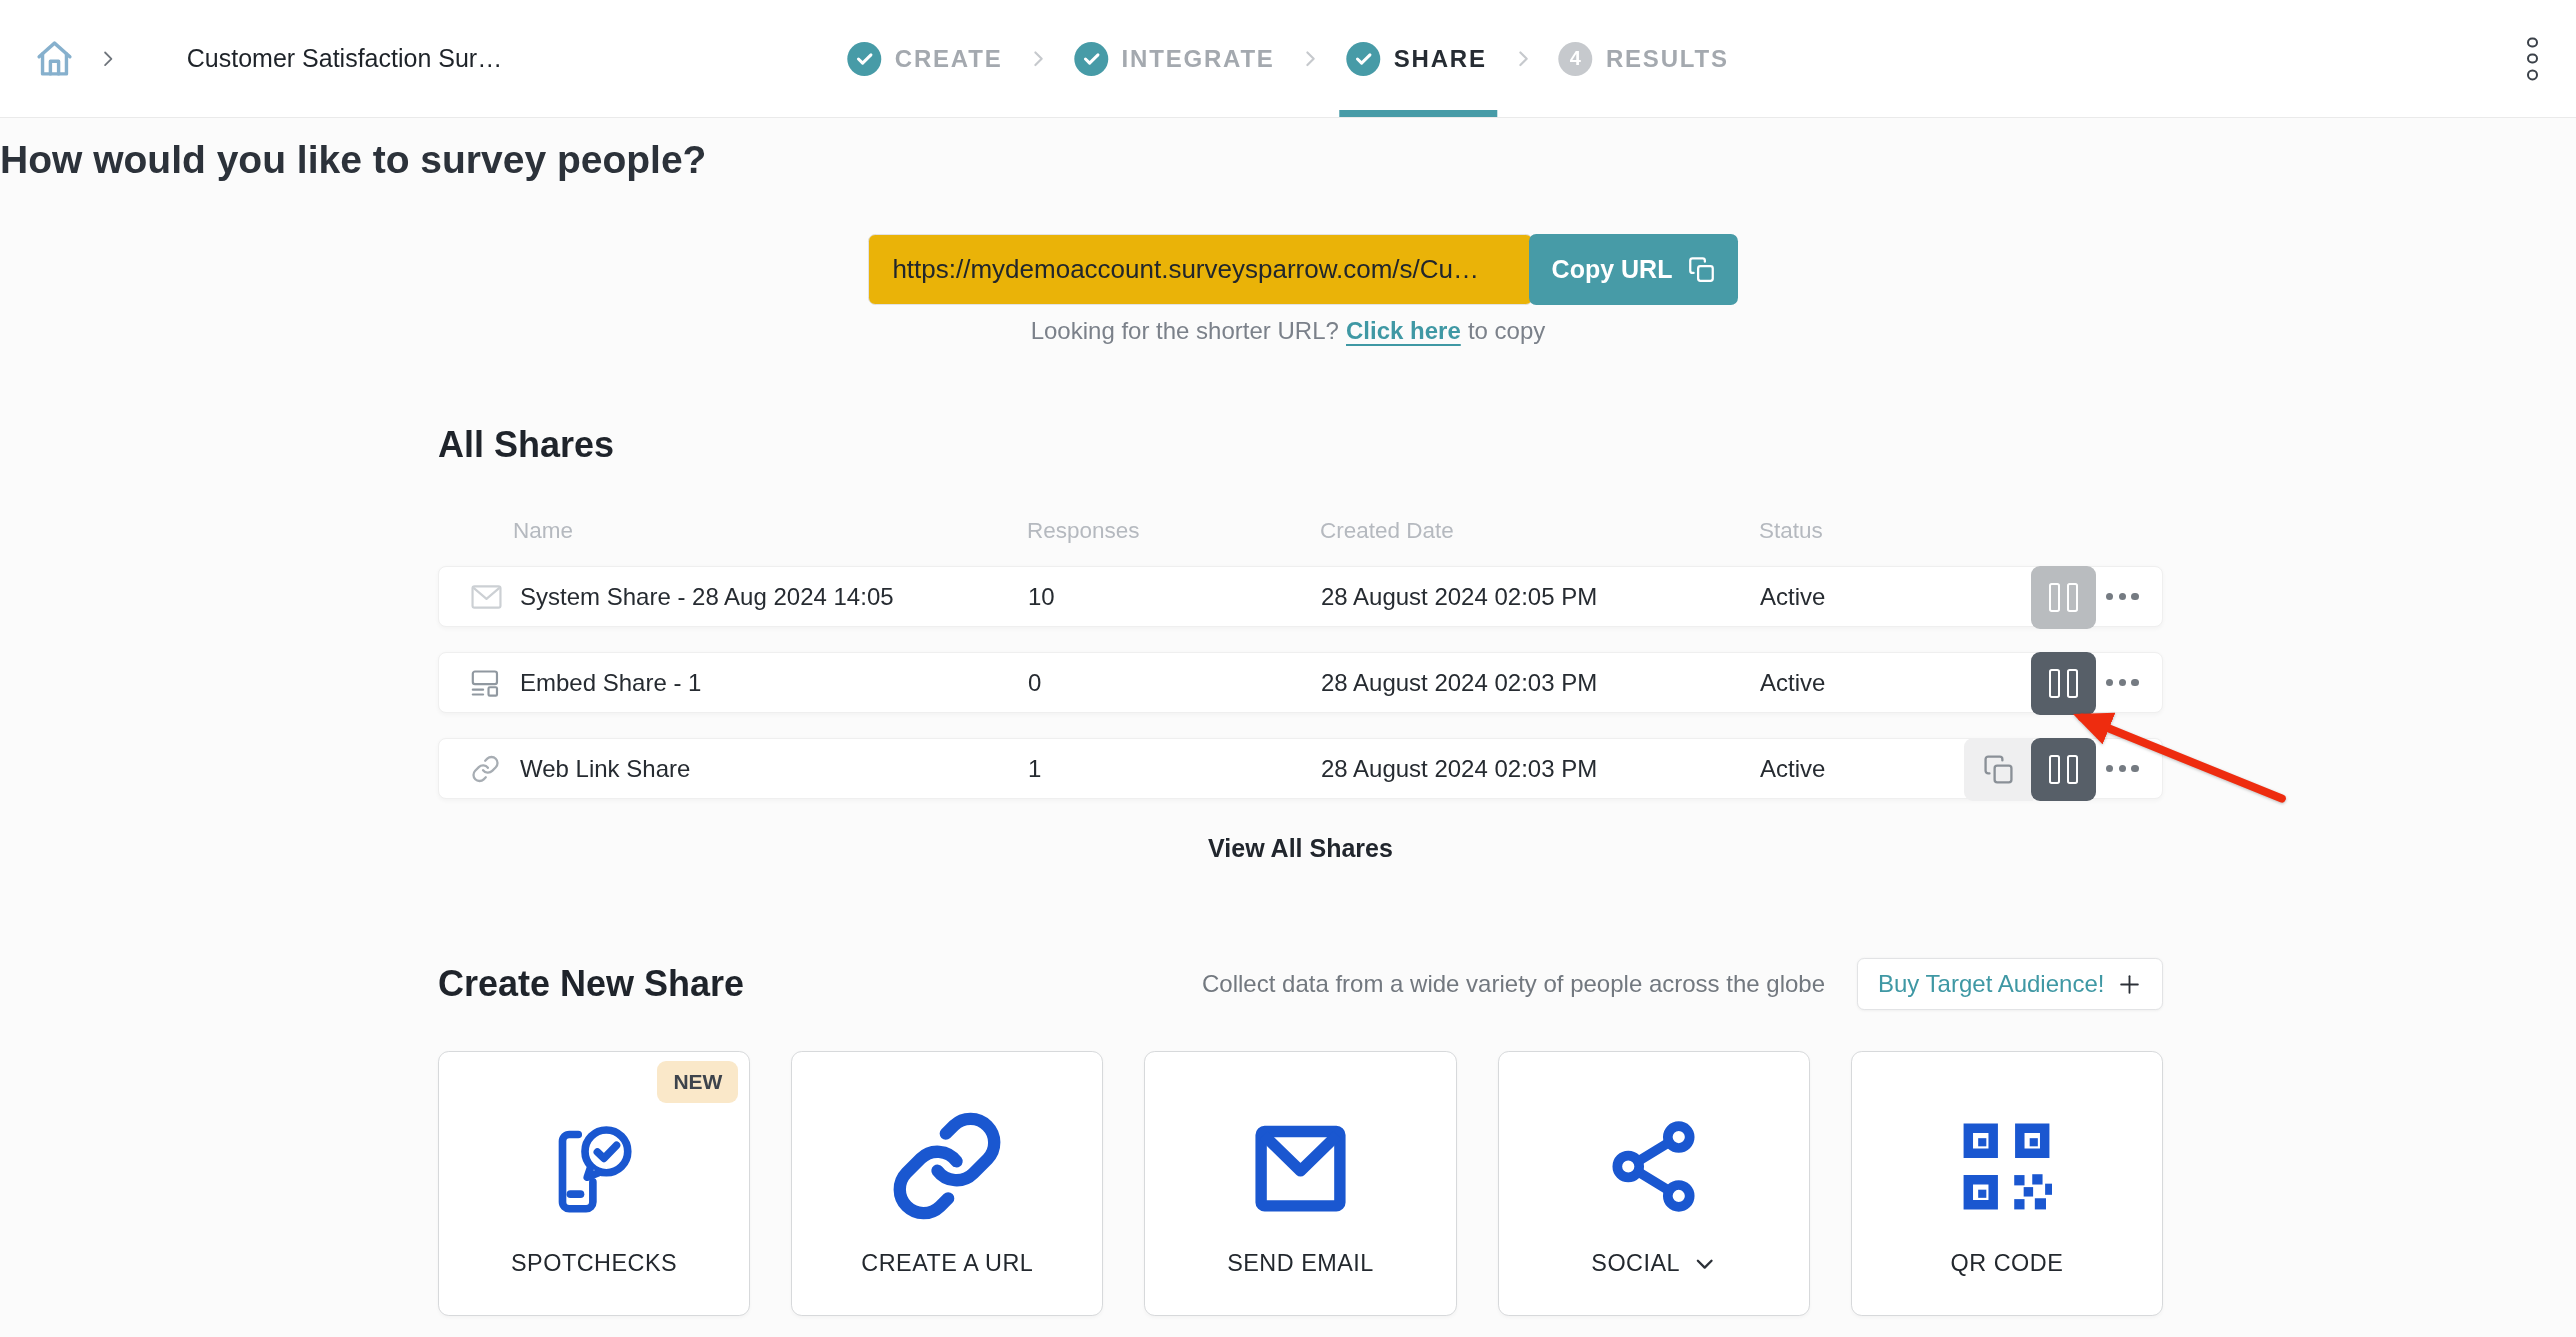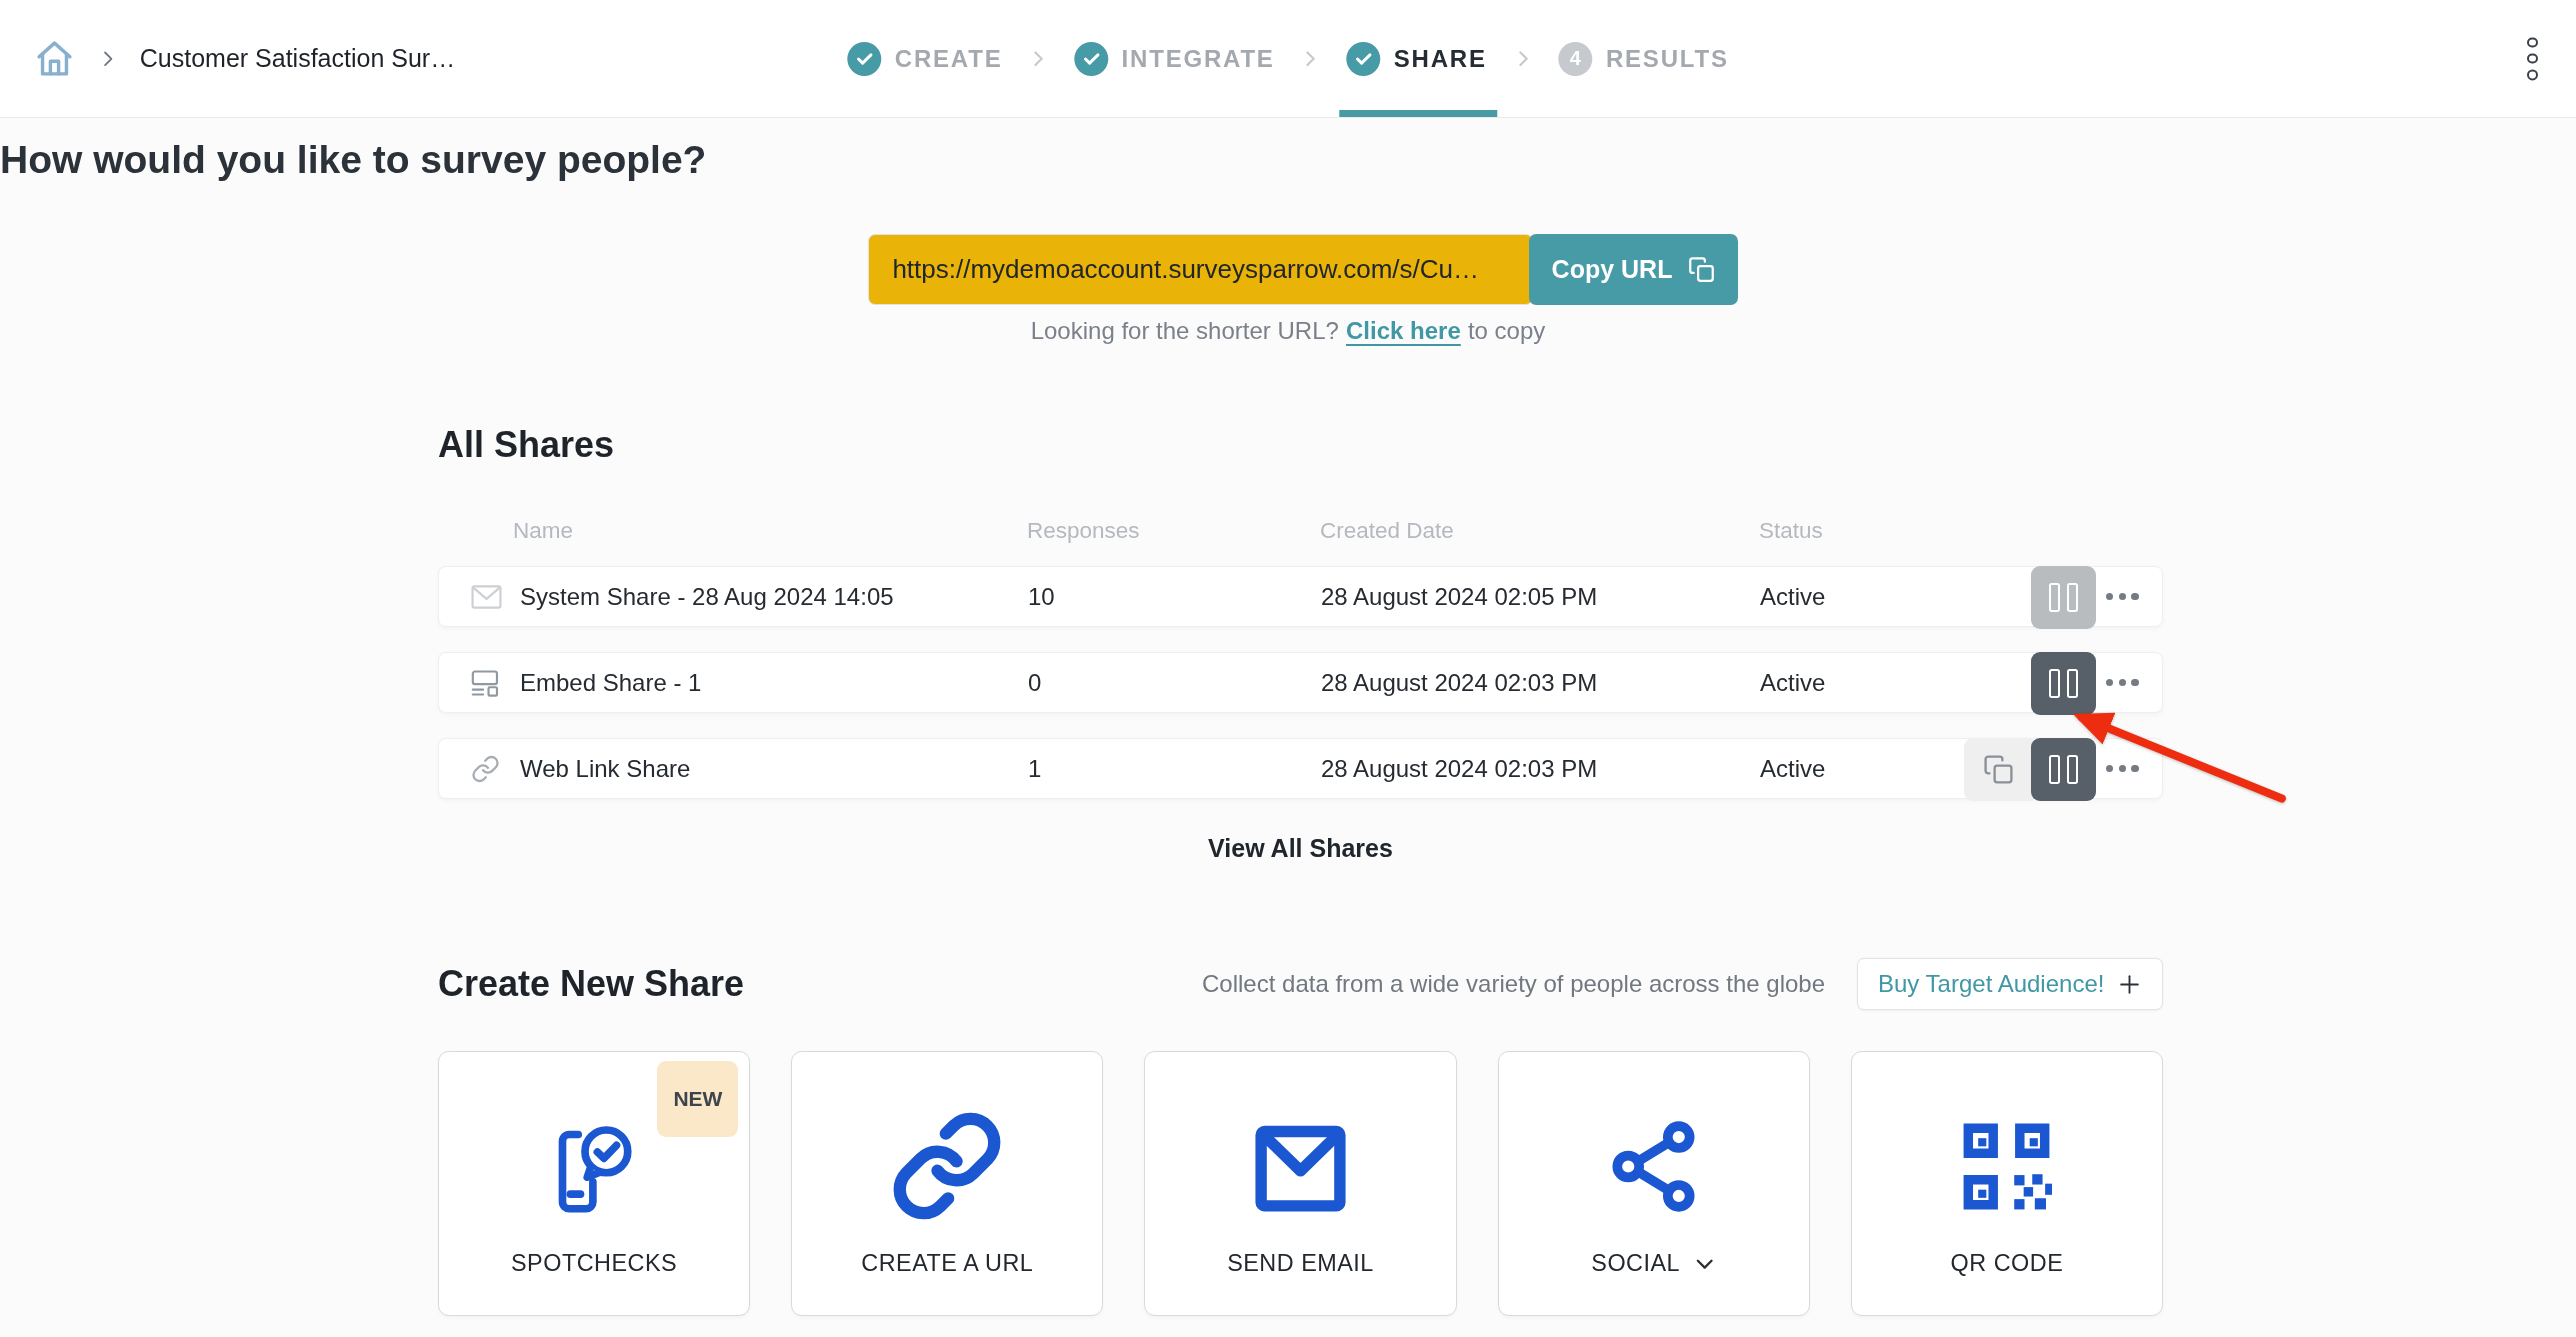--- a/index.html
+++ b/index.html
@@ -15,21 +15,21 @@
 
   
   .topbar {
     position:absolute; top:0; left:0; right:0; height:118px;
     background:#fff; border-bottom:0.9px solid #eaeaea;
     display:flex; align-items:center;
   }
   .crumbs { display:flex; align-items:center; gap:21.6px; padding-left:34px; }
   .home-btn { color:#86b0cd; background:none; border:none; cursor:pointer; }
   .crumb-sep { color:#6f757c; }
-  .crumb-title { font-size:25px; font-weight:500; color:#1e2329; }
+  .crumb-title { font-size:25px; font-weight:500; color:#1e2329;margin-left:47px; }
 
   .stepper {
     position:absolute; left:50%; top:0; transform:translateX(-50%);
     height:100%; display:flex; align-items:center; gap:25px;
   }
   .step { position:relative; height:100%; display:flex; align-items:center; gap:13.5px; background:none; border:none; cursor:pointer; }
   .step-circle {
     width:34px; height:34px; border-radius:50%;
     background:var(--teal,#479ba7);
     display:flex; align-items:center; justify-content:center; flex:0 0 auto;
@@ -148,21 +148,21 @@
     color:var(--blue,#1a57d0);
   }
   .card-label {
     position:absolute; bottom:38px; left:0; right:0;
     display:flex; align-items:center; justify-content:center; gap:12.6px;
     font-size:23.4px; font-weight:500; letter-spacing:0.5px; color:#23282e;
   }
   .badge {
     position:absolute; top:9px; right:10.8px;
     background:var(--badge_bg,#fae8c9); color:var(--badge_text,#3e444c);
-    font-size:21px; font-weight:700; padding:26px 16px; border-radius:9px;
+    font-size:21px; font-weight:700; padding:9px 16px; border-radius:9px;
   }
 
   
   .pointer-arrow {
     position:absolute; left:2046px; top:687px; z-index:5;
     color:var(--red,#ee2c0f);
     filter:drop-shadow(0 1.8px 1.8px rgba(0,0,0,.25));
     pointer-events:none;
   }
 </style>

